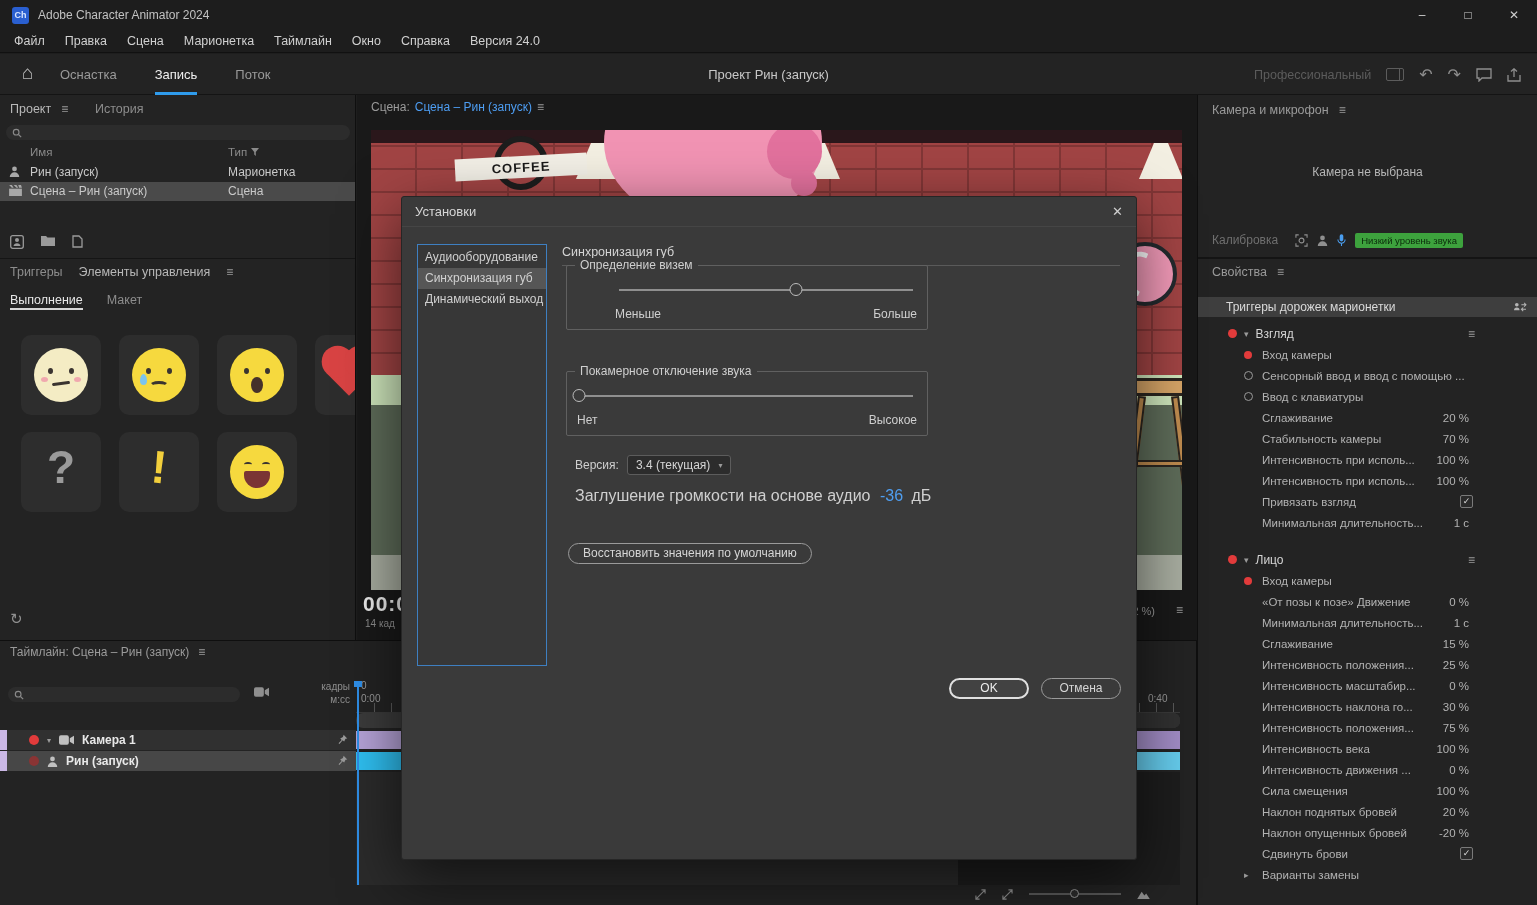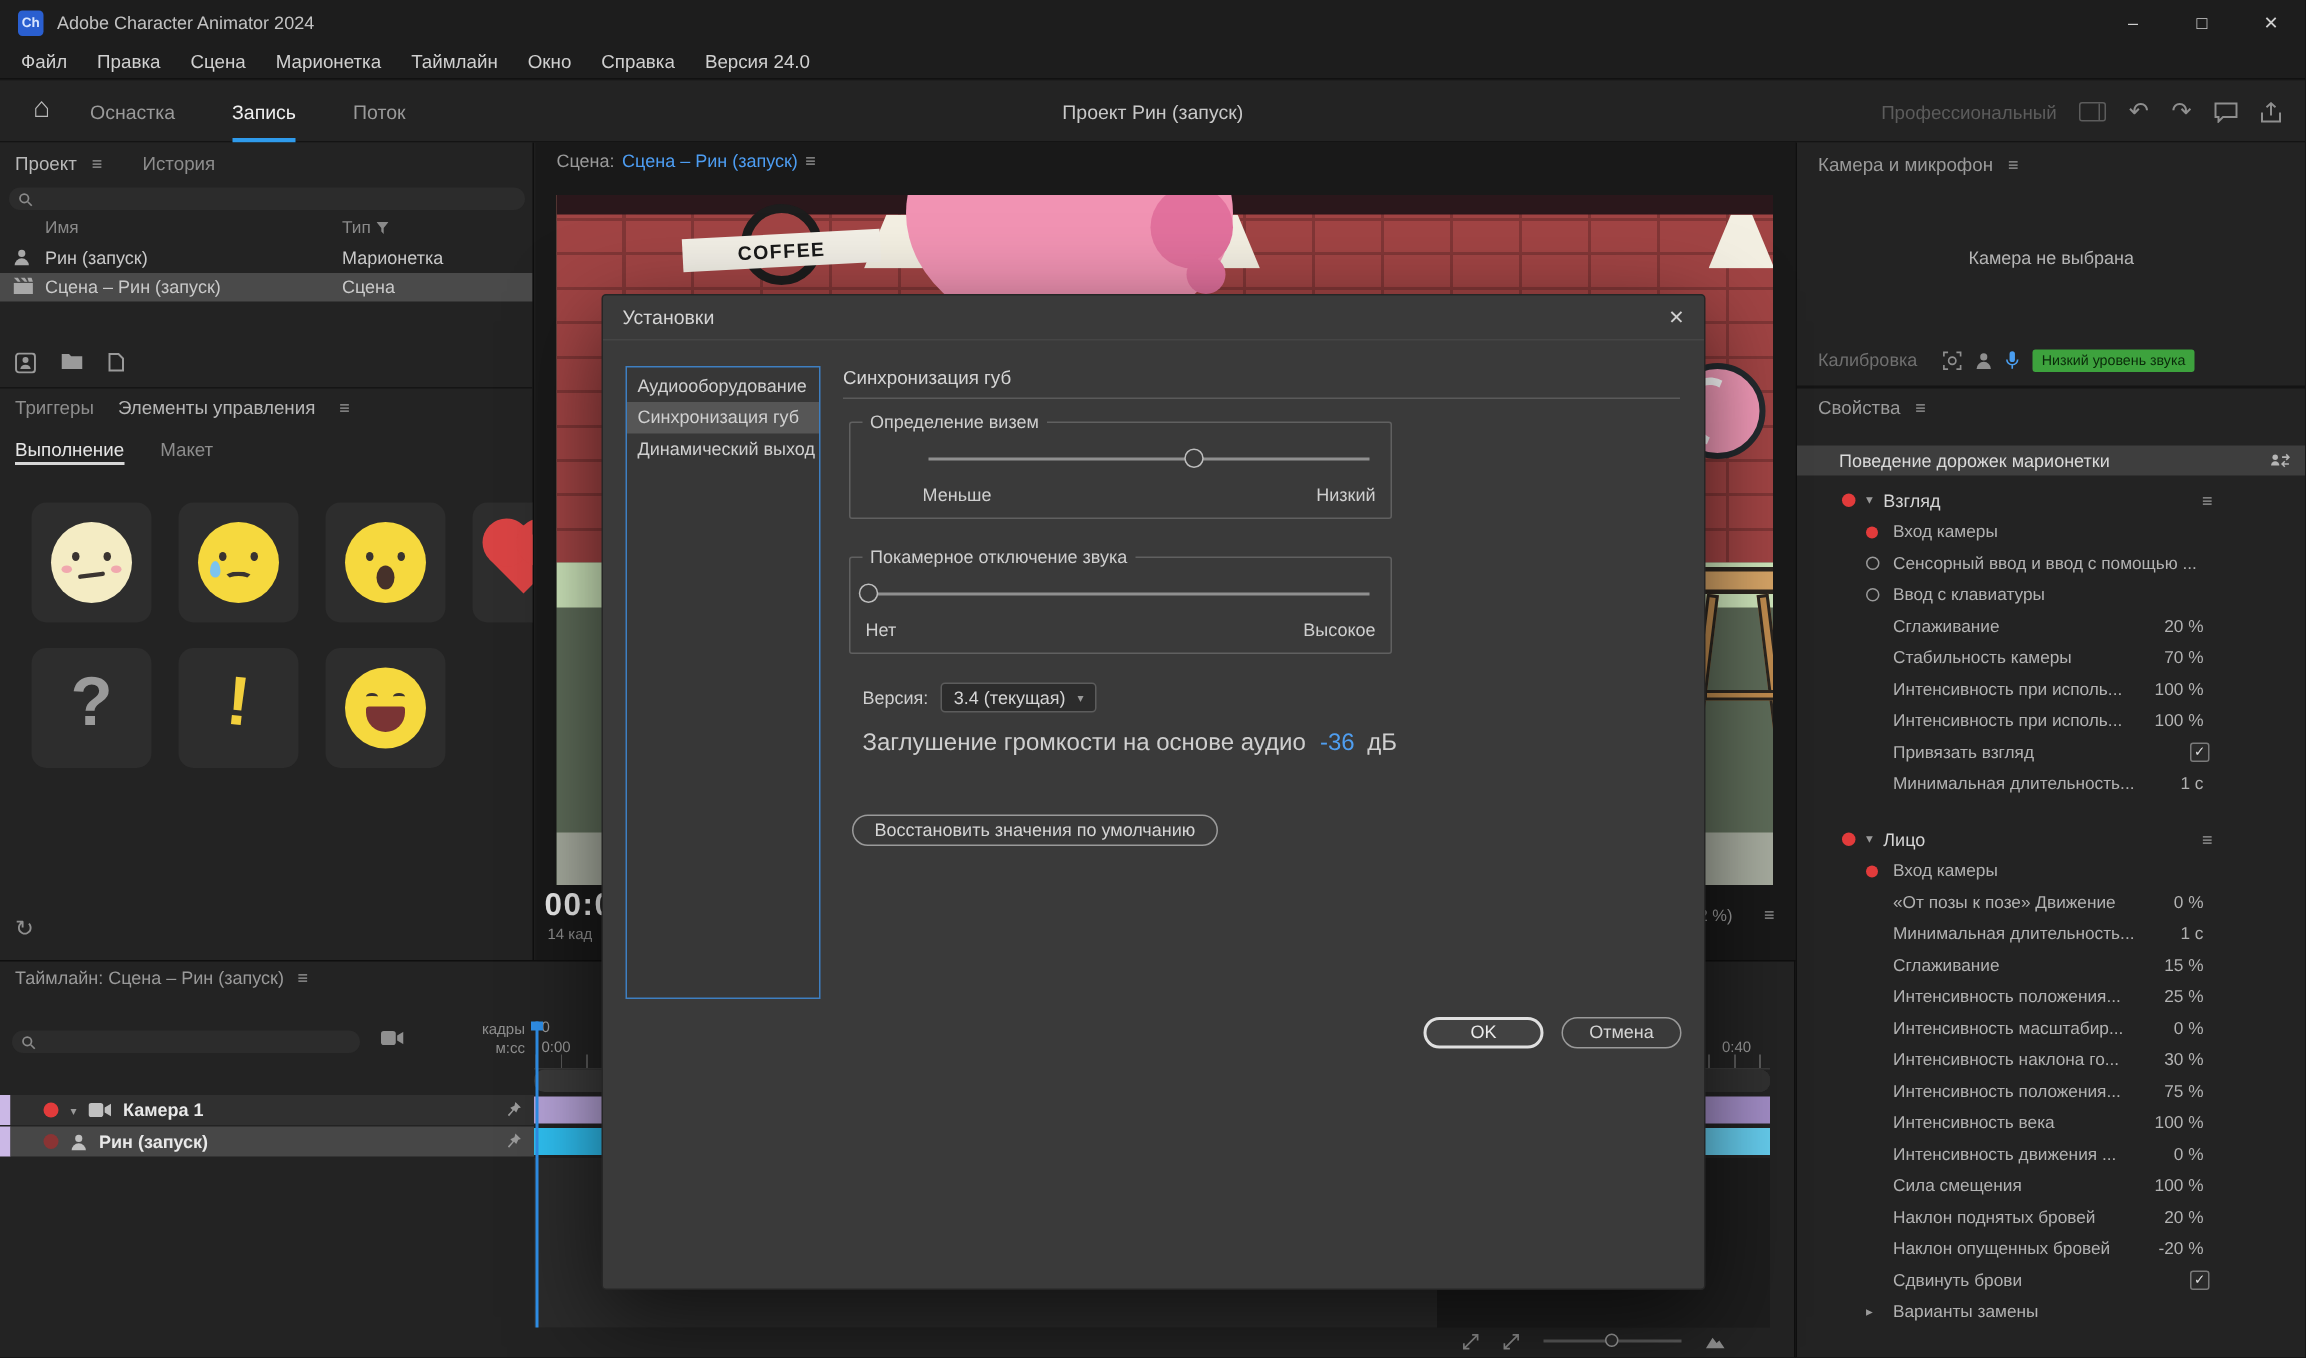--- a/index.html
+++ b/index.html
@@ -176,21 +176,21 @@
   .dialog{position:absolute;left:401px;top:196px;width:736px;height:664px;background:#3a3a3a;border:1px solid #262626;border-radius:3px;box-shadow:0 18px 60px rgba(0,0,0,.6);z-index:50;}
   .dlg-titlebar{position:absolute;left:0;top:0;right:0;height:30px;border-bottom:1px solid #454545;}
   .dlg-title{position:absolute;left:13px;top:7px;font-size:13px;color:#d5d5d5;}
   .dlg-close{position:absolute;right:13px;top:7px;font-size:13px;color:#cfcfcf;}
   .dlg-cats{position:absolute;left:15px;top:47px;width:130px;height:422px;border:1px solid #3e7fc1;background:#373737;padding-top:2px;}
   .cat{height:21px;line-height:21px;padding-left:7px;font-size:12px;color:#d0d0d0;white-space:nowrap;overflow:hidden;}
   .cat.sel{background:#565656;}
   .dlg-h{position:absolute;left:160px;top:48px;font-size:12.5px;color:#d5d5d5;}
   .dlg-hr{position:absolute;left:160px;top:68px;right:16px;height:1px;background:#5a5a5a;}
   .fs{position:absolute;left:164px;width:362px;border:1px solid #606060;border-radius:2px;padding:14px 10px 8px;}
-  .fs1{top:84px;padding-left:48px;} .fs2{top:174px;}
+  .fs1{top:68px;padding-left:48px;} .fs2{top:174px;}
   .fs-legend{position:absolute;top:-8px;left:8px;background:#3a3a3a;padding:0 5px;font-size:12px;color:#cfcfcf;}
   .slider{position:relative;height:16px;margin:2px 2px 0;}
   .track{position:absolute;left:2px;right:2px;top:7px;height:2px;background:#8f8f8f;}
   .knob{position:absolute;top:1px;width:13px;height:13px;border:1px solid #bdbdbd;border-radius:50%;background:#3a3a3a;transform:translateX(-50%);}
   .sl-labels{display:flex;justify-content:space-between;font-size:12px;color:#cfcfcf;margin-top:9px;}
   .ver-row{position:absolute;left:173px;top:258px;display:flex;align-items:center;gap:8px;font-size:12px;color:#cfcfcf;}
   .ver-dd{display:flex;align-items:center;gap:8px;background:#2c2c2c;border:1px solid #5c5c5c;border-radius:3px;padding:2px 8px;color:#d5d5d5;}
   .ver-dd .chev{font-size:8px;}
   .mute-row{position:absolute;left:173px;top:290px;font-size:16px;color:#cfcfcf;}
   .mute-val{color:#4f9ef0;margin-left:5px;}
@@ -434,21 +434,21 @@
           </svg>
         </span>
       <span class="audio-badge">Низкий уровень звука</span>
     </div>
     <div class="rdiv"></div>
     <div class="props-header">
       <span>Свойства</span>
       <span class="hamb">≡</span>
     </div>
     <div class="props-bar">
-      <span class="pbt">Поведение дорожек марионетки</span>
+      <span class="pbt">Триггеры дорожек марионетки</span>
       <span class="pbi">
           <svg viewBox="0 0 15 12" width="14" height="11">
             <circle cx="4" cy="3" r="2" fill="currentColor"></circle>
             <path d="M1 9a3 3 0 0 1 6 0z" fill="currentColor"></path>
             <path d="M9 3h5m-2-2 2 2-2 2M14 8H9m2-2-2 2 2 2" stroke="currentColor" stroke-width="1.1" fill="none"></path>
           </svg>
         </span>
     </div>
     <div class="props-tree">
         <div class="trow group">
@@ -677,21 +677,21 @@
     <div class="dlg-hr"></div>
 
     <div class="fs fs1">
       <span class="fs-legend">Определение визем</span>
       <div class="slider">
         <span class="track"></span>
         <span class="knob" style="left: 60%;"></span>
       </div>
       <div class="sl-labels">
         <span>Меньше</span>
-        <span>Низкий</span>
+        <span>Больше</span>
       </div>
     </div>
 
     <div class="fs fs2">
       <span class="fs-legend">Покамерное отключение звука</span>
       <div class="slider">
         <span class="track"></span>
         <span class="knob" style="left: 0%;"></span>
       </div>
       <div class="sl-labels">

